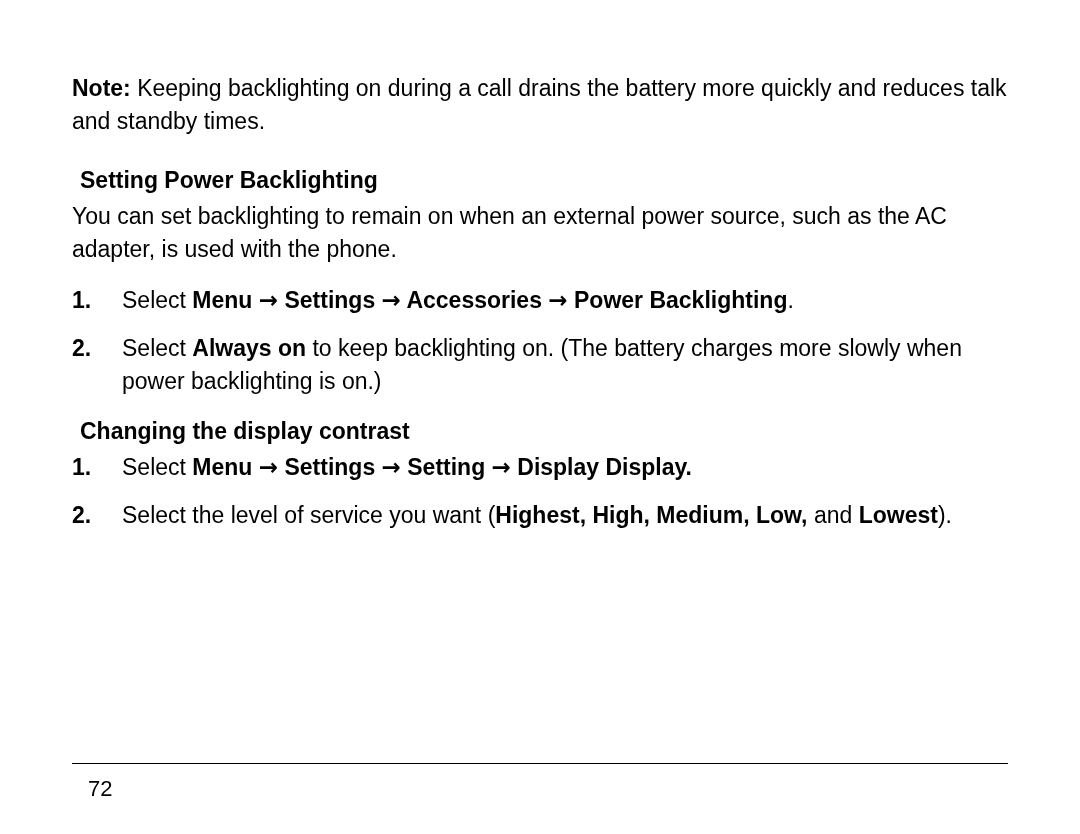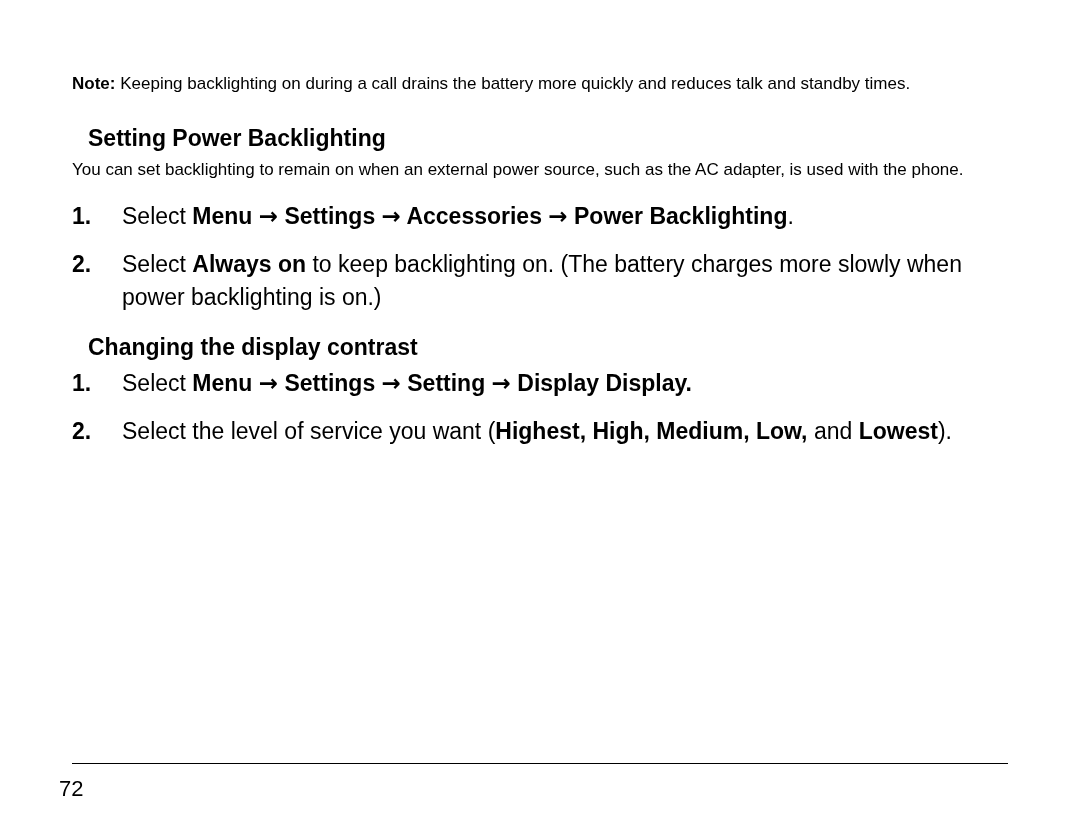--- a/index.html
+++ b/index.html
@@ -12,28 +12,28 @@
     color: #000;
   }
   .page {
     box-sizing: border-box;
     width: 1080px;
     height: 834px;
     padding: 72px 72px 0 72px;
     position: relative;
   }
   .para {
-    font-size: 17px;
+    font-size: 23px;
     line-height: 1.45;
     margin: 0 0 18px 0;
   }
   .heading {
     font-size: 23px;
     font-weight: 700;
-    margin: 28px 0 6px 16px;
+    margin: 28px 0 6px 8px;
   }
   .heading.tight-top {
     margin-top: 20px;
   }
   .bold { font-weight: 700; }
   ol.steps {
     list-style: none;
     padding: 0;
     margin: 0 0 0 0;
   }
@@ -56,21 +56,21 @@
   .footer-rule {
     position: absolute;
     left: 72px;
     right: 72px;
     bottom: 70px;
     border-top: 1px solid #000;
     height: 0;
   }
   .footer {
     position: absolute;
-    left: 59px;
+    left: 88px;
     right: 72px;
     bottom: 32px;
     font-size: 22px;
     display: flex;
     justify-content: space-between;
   }
 </style>
 </head>
 <body>
 

